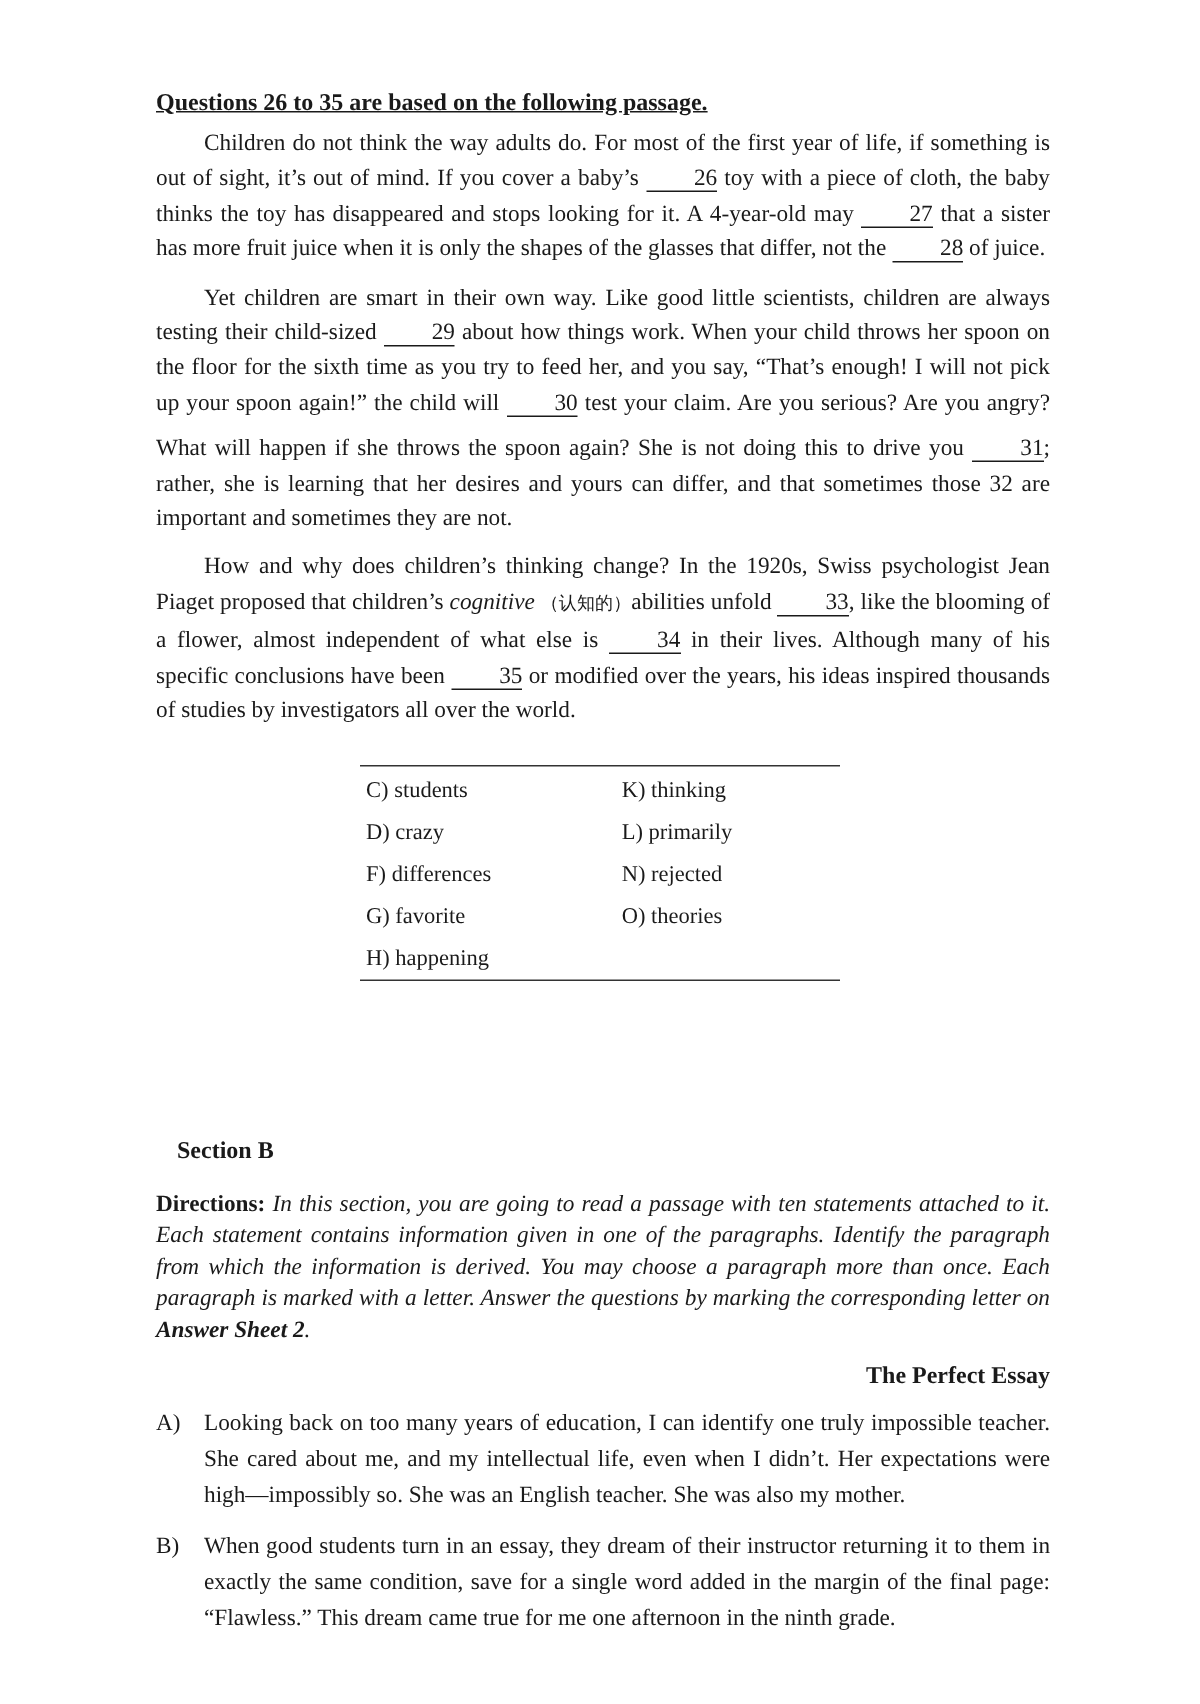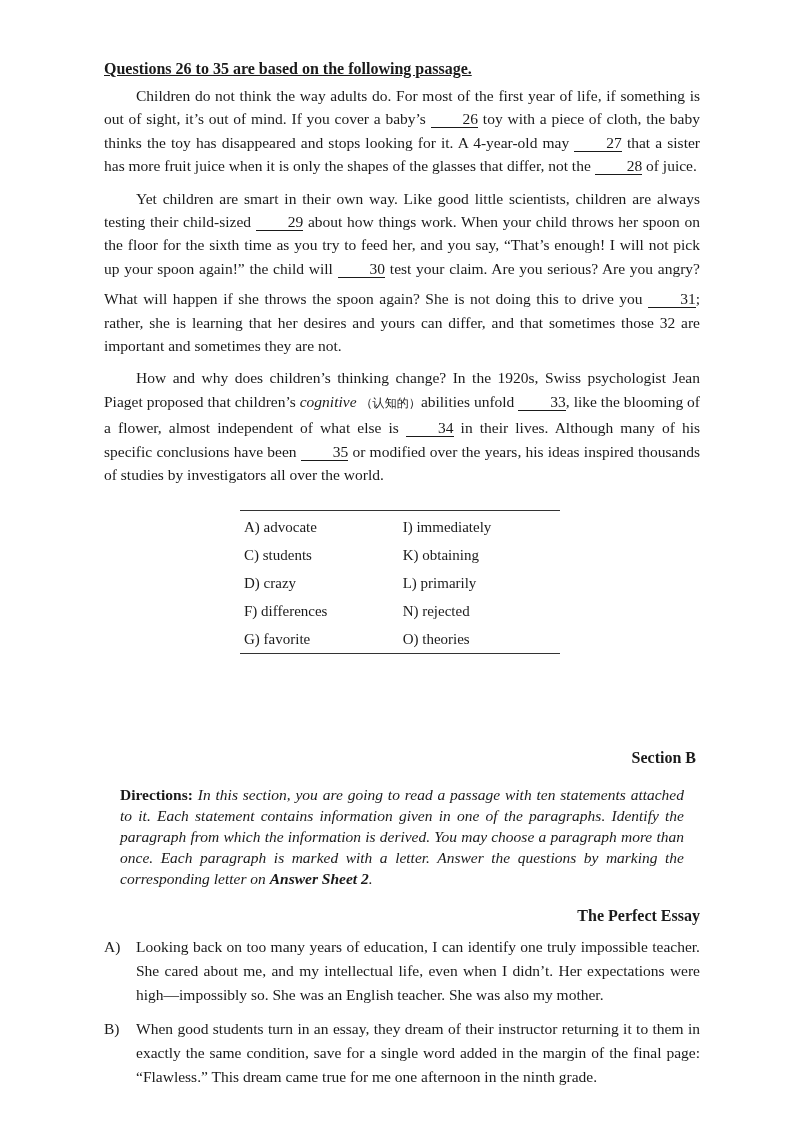--- a/index.html
+++ b/index.html
@@ -10,22 +10,22 @@
   .para { font-size:15.5px; line-height:23.4px; text-align:justify; text-indent:32px; margin:0 0 9px 0; }
   .blank { display:inline-block; min-width:44px; text-align:center; border-bottom:1px solid #1a1a1a; line-height:17px; }
   .blank.short { min-width:38px;margin-top:10px; }
   .zh { font-family:Liberation Mono, monospace; font-size:12px; }
   table.bank { position:absolute; left:136px; top:452px; width:320px; border-collapse:collapse;
                border-top:1.5px solid #333; border-bottom:1.5px solid #333; font-size:15px; }
   table.bank td { padding:0 0 0 4px; height:28px; vertical-align:middle; }
   table.bank tr:first-child td { padding-top:2px; }
   table.bank td.c2 { padding-left:20px; }
   .secb { position:absolute; left:0; top:686px; width:596px; }
-  .sech { font-weight:bold; font-size:16px; line-height:20px; margin:4px;text-align:right; }
-  .dir { font-size:15.5px; line-height:21px; text-align:justify; margin:16px; }
+  .sech { font-weight:bold; font-size:16px; line-height:20px; margin:14px; }
+  .dir { font-size:15.5px; line-height:21px; text-align:justify; margin:0; }
   .dir i { font-style:italic; }
   .essay-title { text-align:right; font-weight:bold; font-size:16px; line-height:22px; margin:10px 0 8px 0; }
   .ep { display:flex; font-size:15.5px; line-height:24.2px; margin:0 0 9px 0; }
   .ep .lbl { width:32px; flex:0 0 32px; }
   .ep .txt { flex:1; text-align:justify; }
 </style>
 </head>
 <body>
 
 <div class="page">
@@ -33,39 +33,39 @@
   <p class="qtitle">Questions 26 to 35 are based on the following passage.</p>
 
   <p class="para"><span>Children do not think the way adults do. For most of the first year of life, if something is out of sight, it’s out of mind. If you cover a baby’s </span><span class="blank">26</span><span> toy with a piece of cloth, the   baby thinks the toy has disappeared and stops looking for it. A 4-year-old may </span><span class="blank">27</span><span> that a sister has more fruit juice when it is only the shapes of the glasses that differ, not the </span><span class="blank">28</span><span> of juice.</span></p>
 
   <p class="para"><span>Yet children are smart in their own way. Like good little scientists, children are always testing their child-sized </span><span class="blank">29</span><span> about how things work. When your child throws her spoon on the floor for the sixth time as you try to feed her, and you say, “That’s enough! I will not pick up your spoon again!” the child will </span><span class="blank">30</span><span> test your claim. Are you serious? Are you angry? What will happen if she throws the spoon again? She is not doing this to drive you </span><span class="blank short">31</span><span>; rather, she is learning that her desires and yours can differ, and that sometimes those 32 are important and sometimes they are not.</span></p>
 
   <p class="para"><span>How and why does children’s thinking change? In the 1920s, Swiss psychologist Jean Piaget proposed that children’s </span><i>cognitive</i> <span class="zh">（认知的）</span><span>abilities unfold </span><span class="blank">33</span><span>,  like  the blooming of a flower, almost independent of what else is </span><span class="blank">34</span><span>  in their lives. Although many of his specific conclusions have been </span><span class="blank">35</span><span> or modified over the years, his ideas inspired thousands of studies by investigators all over the world.</span></p>
 
   <table class="bank">
     <tbody>
-        <tr>
-          <td>A) advocate</td>
-          <td class="c2">I) immediately</td>
-        </tr>
     <tr>
           <td>C) students</td>
-          <td class="c2">K) obtaining</td>
+          <td class="c2">K) thinking</td>
         </tr>
     <tr>
           <td>D) crazy</td>
           <td class="c2">L) primarily</td>
         </tr>
     <tr>
           <td>F) differences</td>
           <td class="c2">N) rejected</td>
         </tr>
     <tr>
           <td>G) favorite</td>
           <td class="c2">O) theories</td>
+        </tr>
+    <tr>
+          <td>H) happening</td>
+          <td class="c2"></td>
         </tr>
   </tbody>
     </table>
 
   <div class="secb">
     <p class="sech">Section B</p>
     <p class="dir"><b>Directions:</b><i><span> In this section, you are going to read a passage with ten statements attached to it. Each statement contains information given in one of the paragraphs. Identify the paragraph from which the information is derived. You may choose a paragraph more than once. Each paragraph is marked with a letter. Answer the questions by marking the corresponding letter on </span><b>Answer Sheet 2</b><span>.</span></i></p>
 
     <p class="essay-title">The Perfect Essay</p>
 

